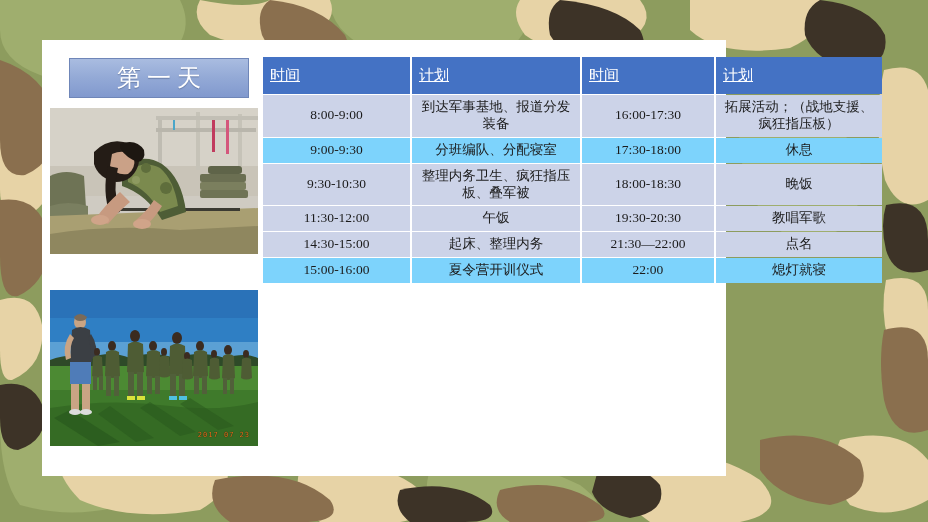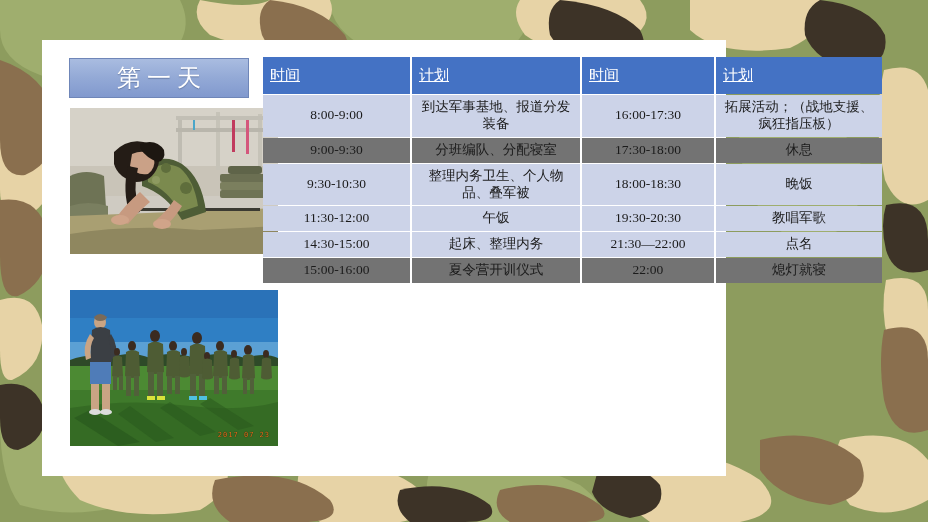--- a/index.html
+++ b/index.html
@@ -42,21 +42,20 @@
     font-family: "DejaVu Sans", "Liberation Sans", sans-serif;
     text-shadow: 0 1px 1px rgba(70,90,130,.55);
     padding-left: 6px;
   }
 
   
   .photo {
     position: absolute;
     overflow: hidden;
     background: #7f1d1d;
-    margin-left: 20px;
   }
   #photo-dorm { left: 8px; top: 68px; width: 208px; height: 146px; }
   #photo-field { left: 8px; top: 250px; width: 208px; height: 156px; }
   .photo-inner { position: absolute; inset: 0; }
 
   #photo-timestamp {
     position: absolute;
     right: 8px; bottom: 7px;
     color: #e8731c;
     font-size: 7px;
@@ -87,21 +86,21 @@
     text-align: left;
     font-weight: normal;
     font-size: 15px;
     height: 37px;
     padding-left: 7px;
     font-family: "DejaVu Sans", "Liberation Sans", sans-serif;
     text-decoration: underline;
   }
   #schedule-table tbody td { text-align: center; }
   #schedule-table tbody tr.row-dark td { background: #ccd3e8; }
-  #schedule-table tbody tr.row-light td { background: #737373; }
+  #schedule-table tbody tr.row-light td { background: #7dd3fc; }
 
   col.c-time1 { width: 147px; }
   col.c-plan1 { width: 168px; }
   col.c-time2 { width: 132px; }
   col.c-plan2 { width: 166px; }
 </style>
 </head>
 <body>
 
 <div id="slide">
@@ -320,21 +319,21 @@
           <td>拓展活动；（战地支援、疯狂指压板）</td>
         </tr>
         <tr class="row-light">
           <td>9:00-9:30</td>
           <td>分班编队、分配寝室</td>
           <td>17:30-18:00</td>
           <td>休息</td>
         </tr>
         <tr class="row-dark">
           <td>9:30-10:30</td>
-          <td>整理内务卫生、个人物品、叠军被</td>
+          <td>整理内务卫生、疯狂指压板、叠军被</td>
           <td>18:00-18:30</td>
           <td>晚饭</td>
         </tr>
         <tr class="row-dark">
           <td>11:30-12:00</td>
           <td>午饭</td>
           <td>19:30-20:30</td>
           <td>教唱军歌</td>
         </tr>
         <tr class="row-dark">

